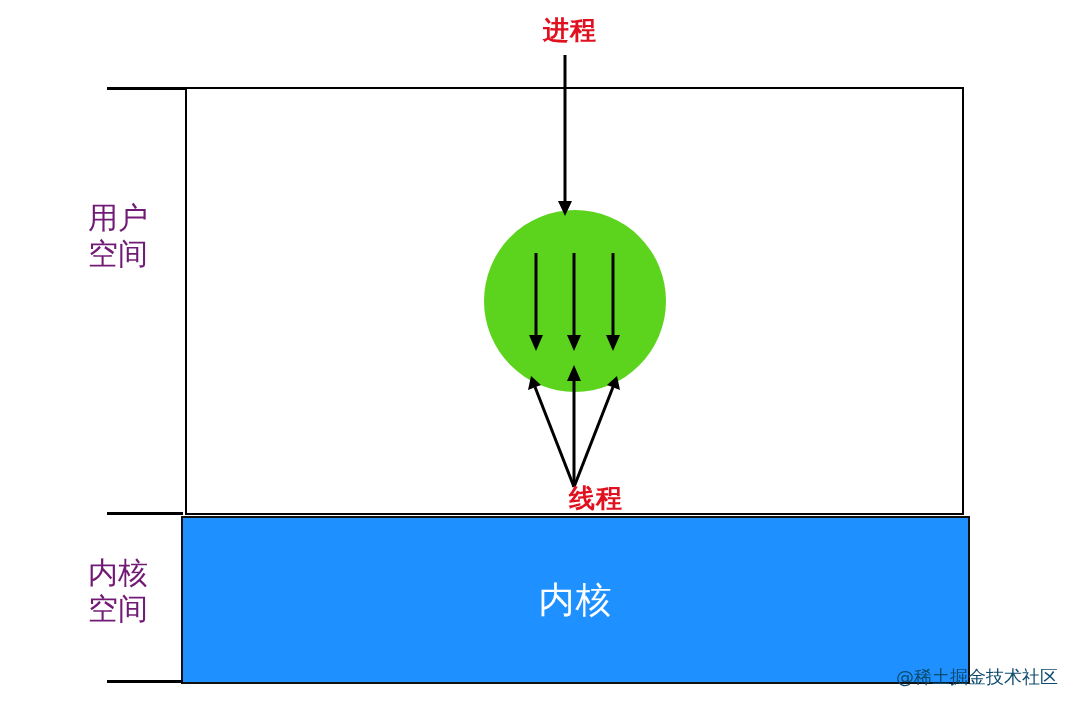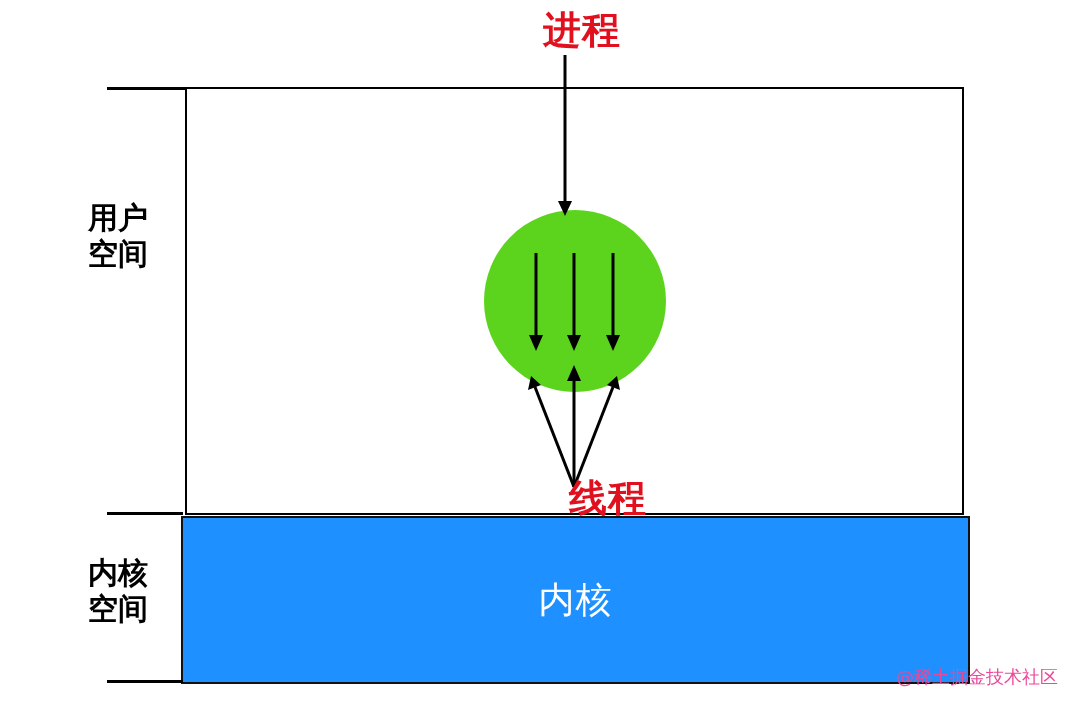--- a/index.html
+++ b/index.html
@@ -1,24 +1,24 @@
 <!DOCTYPE html>
 <html><head>
 <meta charset="utf-8">
 <style>
   html, body { margin:0; padding:0; background:#ffffff; }
   body { width:1080px; height:708px; position:relative; overflow:hidden; font-family:"DejaVu Sans", sans-serif; }
   .abs { position:absolute; }
-  .red-label { color:#e0101e; font-weight:bold; font-size:38px; line-height:36px; letter-spacing:1px; }
-  .side-label { color:#000000; font-weight:bold; font-size:30px; line-height:36px; text-align:center; width:80px; }
+  .red-label { color:#e0101e; font-weight:bold; font-size:26px; line-height:36px; letter-spacing:1px; }
+  .side-label { color:#701a75; font-weight:normal; font-size:30px; line-height:36px; text-align:center; width:80px; }
   .user-box { left:185px; top:87px; width:779px; height:428px; border:2px solid #000; box-sizing:border-box; background:#fff; }
   .kernel-box { left:181px; top:516px; width:789px; height:168px; border:2px solid #111; box-sizing:border-box; background:#1e90ff; display:flex; align-items:center; justify-content:center; }
   .kernel-text { color:#ffffff; font-size:36px; letter-spacing:1px; }
   .bracket { height:3px; background:#000; }
-  .watermark { color:#ec4899; font-size:18px; }
+  .watermark { color:#0c4a6e; font-size:18px; }
   svg.overlay { position:absolute; left:0; top:0; }
 </style>
 </head>
 <body>
 
 <div class="abs user-box"></div>
 
 <div class="abs kernel-box">
   <span class="kernel-text">内核</span>
 </div>

